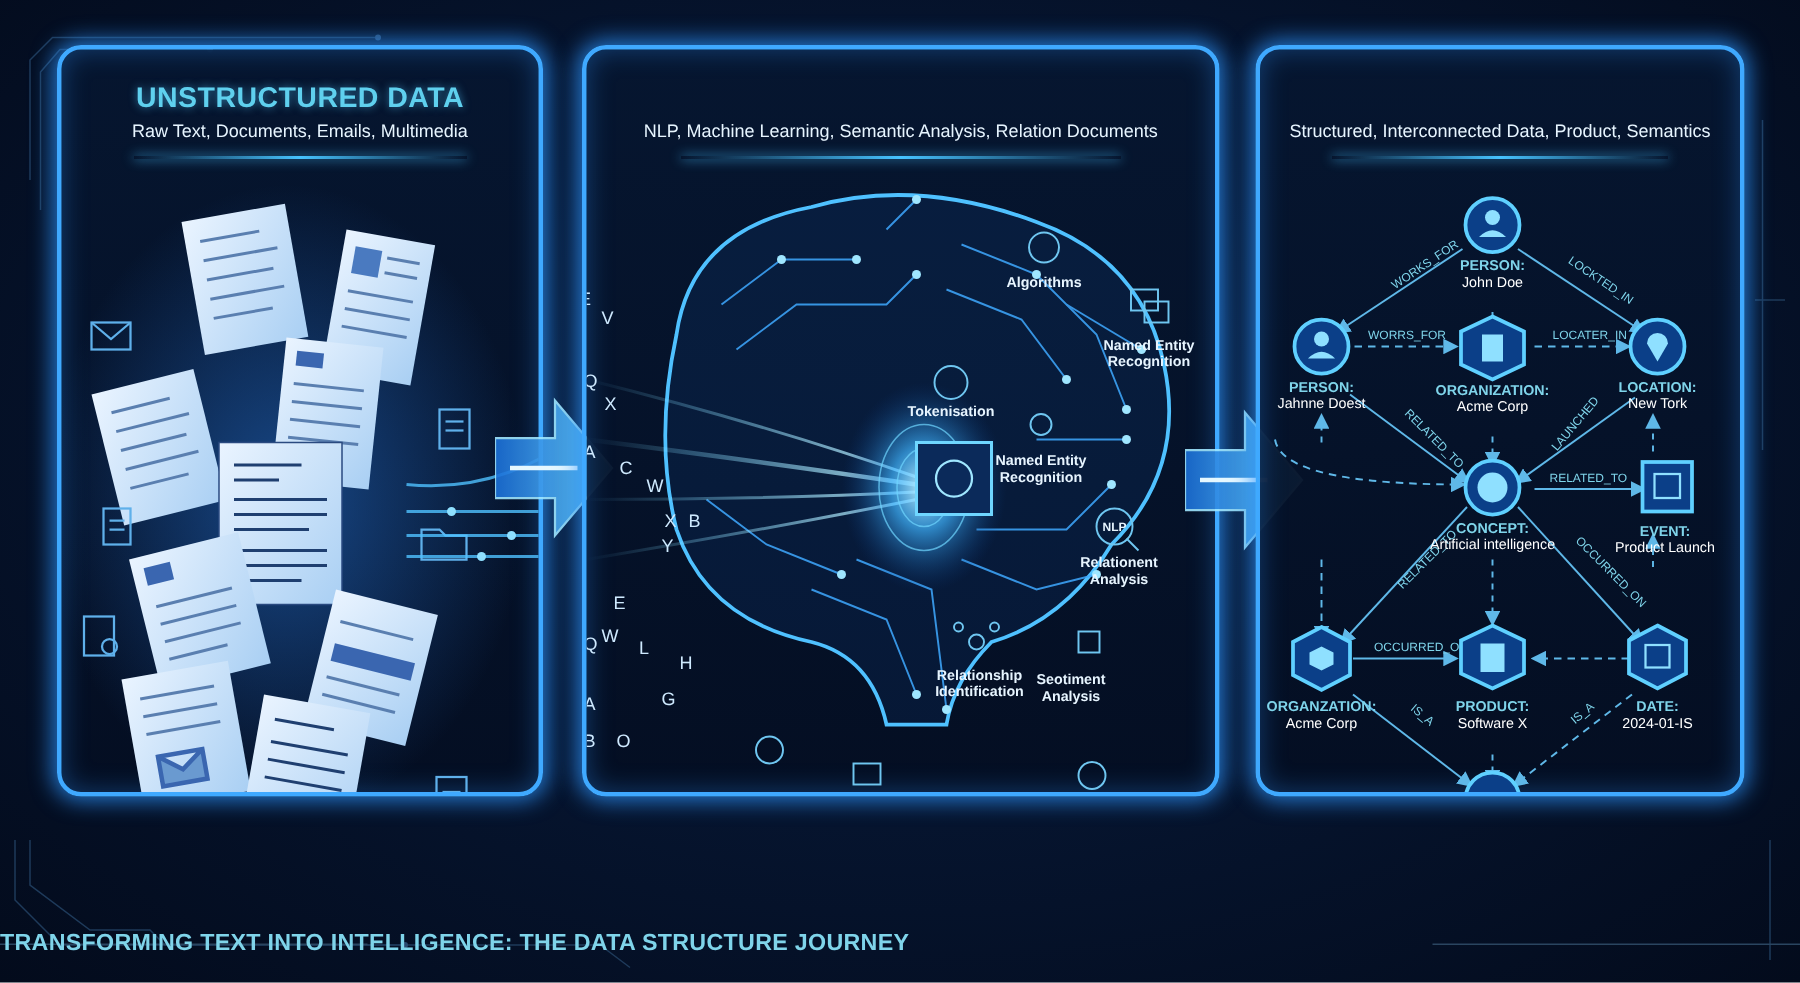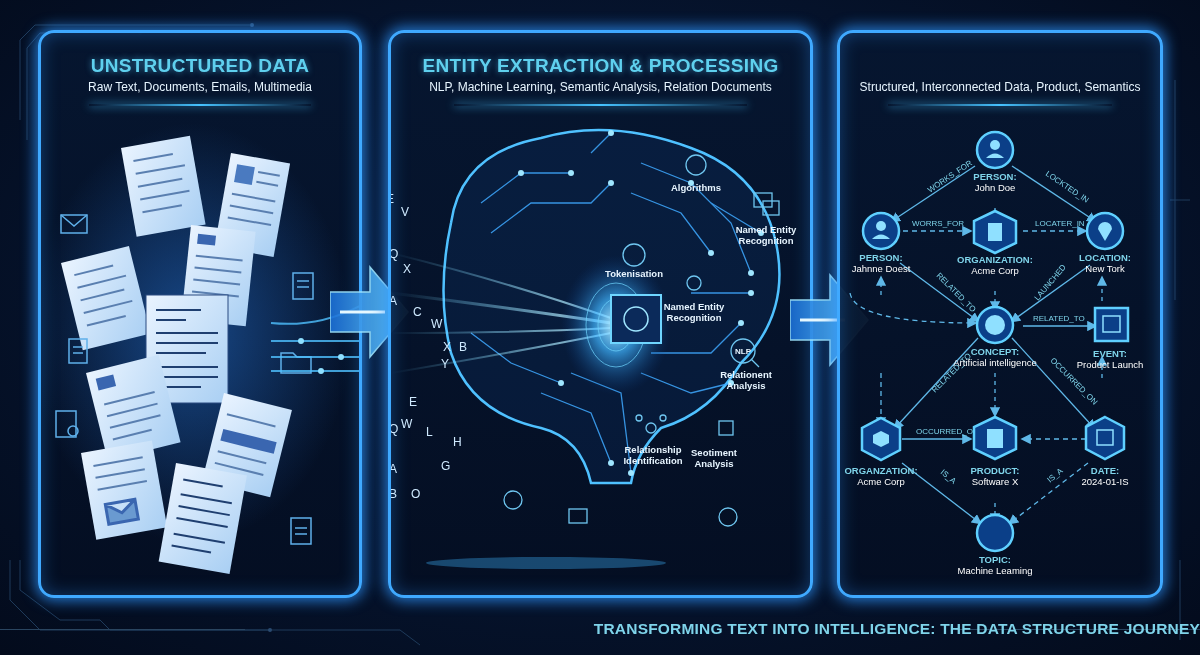--- a/index.html
+++ b/index.html
@@ -7,21 +7,21 @@
   body {
     background: radial-gradient(ellipse at 50% 45%, #0a2347 0%, #061530 45%, #030b1c 100%);
     font-family: "Liberation Sans", sans-serif;
     position: relative;
     color: #dff3ff;
   }
   .bg-circuits { position: absolute; left: 0; top: 0; width: 1200px; height: 655px; pointer-events: none; }
   .panel {
     position: absolute;
     top: 30px;
-    height: 568px;
+    height: 501px;
     border: 3px solid #3fa9ff;
     border-radius: 16px;
     background: linear-gradient(180deg, rgba(6,22,48,0.95), rgba(4,14,34,0.95));
     box-shadow: 0 0 14px 3px rgba(45,150,255,0.75), inset 0 0 18px rgba(45,150,255,0.35);
     overflow: hidden;
   }
   #p1 { left: 38px; width: 324px; }
   #p2 { left: 388px; width: 425px; }
   #p3 { left: 837px; width: 326px; }
   .p-title {
@@ -36,21 +36,21 @@
   }
   .p-glow {
     position: absolute; left: 15%; right: 15%; top: 71px; height: 2px;
     background: linear-gradient(90deg, transparent, #46c3ff, transparent);
     box-shadow: 0 0 8px #46c3ff;
   }
   svg.art { position: absolute; left: 0; top: 0; }
   .arrow { position: absolute; }
   .footer {
     position: absolute; left: 0; right: 0; top: 620px;
-    text-align: right; font-weight: bold; font-size: 15.5px;
+    text-align: left; font-weight: bold; font-size: 15.5px;
     color: #7fd4ea; letter-spacing: 0.2px;
   }
   .footer-line { position: absolute; top: 629px; height: 1px; background: #2a4560; }
 </style>
 </head>
 <body>
 
 <svg class="bg-circuits" width="1200" height="655">
   <g stroke="#1e3a5a" stroke-width="1" fill="none">
     <path d="M20 120 L20 40 L35 25 L250 25"></path>
@@ -229,21 +229,20 @@
       <linearGradient id="ag" x1="0" x2="1">
         <stop offset="0" stop-color="#1a6fd8"></stop>
         <stop offset="1" stop-color="#6fd6ff"></stop>
       </linearGradient>
     </defs>
   <path d="M0 30 L40 30 L40 5 L78 50 L40 95 L40 70 L0 70 Z" fill="url(#ag)" opacity="0.9" stroke="#9fe6ff" stroke-width="1.5"></path>
   <line x1="10" y1="50" x2="55" y2="50" stroke="#e6f8ff" stroke-width="3"></line>
 </svg>
 
 <div class="panel" id="p2">
-  <div class="p-title">ENTITY EXTRACTION &amp; PROCESSING</div>
   <div class="p-sub">NLP, Machine Learning, Semantic Analysis, Relation Documents</div>
   <div class="p-glow"></div>
   <svg class="art" width="425" height="568">
     <defs>
       <radialGradient id="core" cx="0.5" cy="0.5" r="0.5">
           <stop offset="0" stop-color="#bff0ff"></stop>
           <stop offset="0.4" stop-color="#3fb4ff" stop-opacity="0.7"></stop>
           <stop offset="1" stop-color="#0a3a80" stop-opacity="0"></stop>
         </radialGradient>
       <linearGradient id="beam" x1="0" x2="1">

